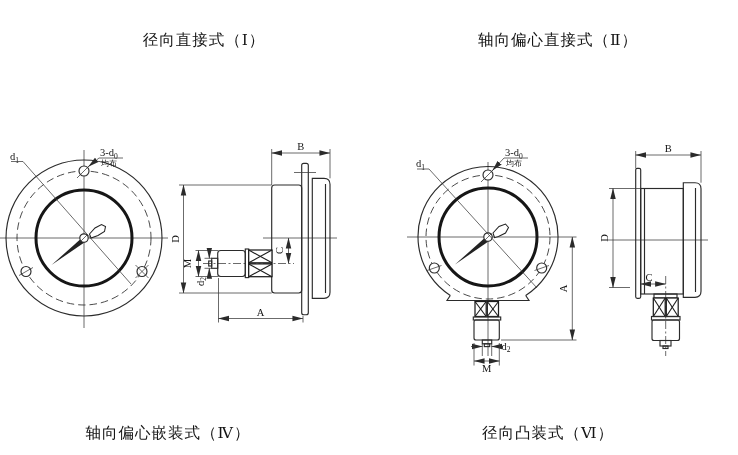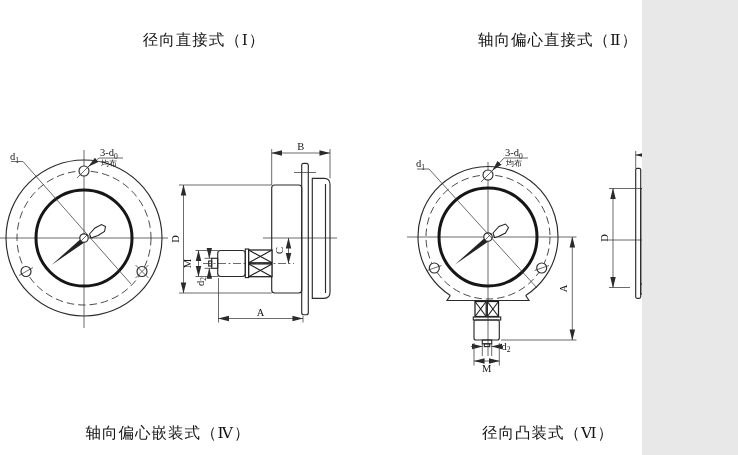--- a/index.html
+++ b/index.html
@@ -1,16 +1,16 @@
 <!DOCTYPE html>
 <html><head>
 <meta charset="utf-8">
 <style>
   html,body{margin:0;padding:0;background:#e8e8e8;}
-  .page{position:relative;width:642px;height:455px;background:#ffffff;overflow:hidden;
+  .page{position:relative;width:738px;height:455px;background:#ffffff;overflow:hidden;
         font-family:"Liberation Serif","DejaVu Serif",serif;}
   svg{position:absolute;left:0;top:0;display:block;}
   
   .ol  {fill:none;stroke:#2b2b2b;stroke-width:1.15;}
   .olf {fill:#ffffff;stroke:#2b2b2b;stroke-width:1.15;}
   .thick{fill:none;stroke:#161616;stroke-width:3;}
   .thin{fill:none;stroke:#3a3a3a;stroke-width:0.75;}
   .dim {fill:none;stroke:#3a3a3a;stroke-width:0.75;}
   .dash{fill:none;stroke:#2b2b2b;stroke-width:0.85;stroke-dasharray:7.5 4;}
   .cdash{fill:none;stroke:#3a3a3a;stroke-width:0.75;stroke-dasharray:8 2.5 2 2.5;}

